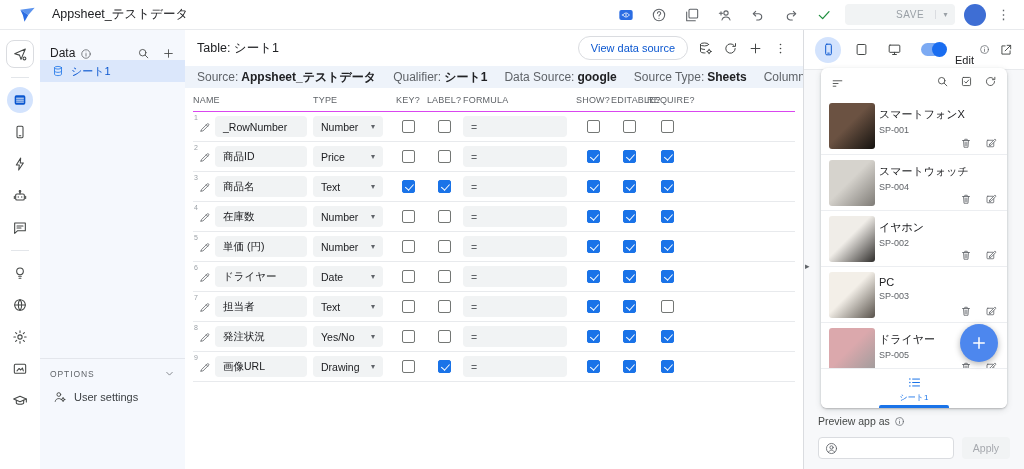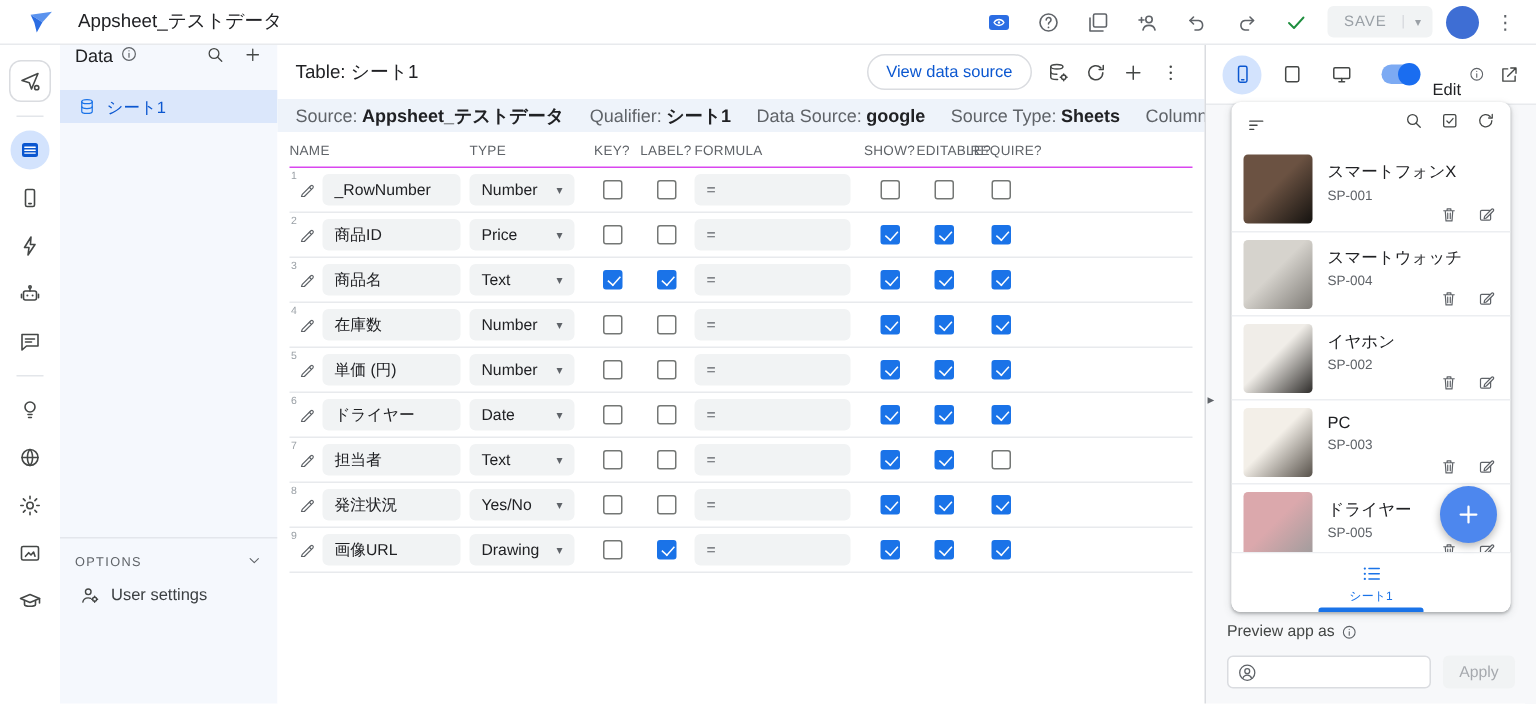--- a/index.html
+++ b/index.html
@@ -15,39 +15,39 @@
             border-bottom:1px solid #e8eaed; display:flex; align-items:center; padding:0 12px; z-index:5; }
   .logo { width:19px; height:19px; margin-left:6px; }
   .app-title { font-size:12.5px; margin-left:15px; }
   .topbar-right { margin-left:auto; display:flex; align-items:center; gap:9px; }
   .tb-btn { width:24px; height:22px; display:flex; align-items:center; justify-content:center;
             color:#5f6368; cursor:pointer; }
   .tb-btn .icon { width:16px; height:16px; }
   .tb-btn[data-name="preview-toggle-button"] .icon { width:18px; height:16px; }
   .tb-btn[data-name="saved-check-button"] { color:#1e8e3e; }
   .save-btn { display:flex; align-items:center; height:21px; background:#f1f3f4; border-radius:4px;
-              color:#9aa0a6; font-size:10px; letter-spacing:.6px; }
+              color:#9aa0a6; font-size:10px; letter-spacing:.6px;padding-left:40px; }
   .save-main { padding:0 11px; }
   .save-caret { padding:0 7px; border-left:1px solid #dadce0; font-size:8px; }
   .avatar { width:22px; height:22px; border-radius:50%; background:#3e6ed4; }
   .kebab { color:#5f6368; font-size:13px; padding:0 2px; }
 
   
   .rail { position:absolute; left:0; top:30px; width:40px; bottom:0; background:#fff;
           display:flex; flex-direction:column; align-items:center; padding-top:7px; }
   .rail-btn { width:26px; height:26px; border-radius:50%; display:flex; align-items:center;
               justify-content:center; color:#444746; margin:3px 0; cursor:pointer; }
   .rail-btn .icon { width:16px; height:16px; }
   .rail-btn.boxed { border:1px solid #dadce0; border-radius:8px; width:28px; height:28px; }
   .rail-btn.active { background:#d3e3fd; color:#0b57d0; }
   .rail-div { width:18px; height:1px; background:#e3e6ea; margin:6px 0; }
 
   
   .data-panel { position:absolute; left:40px; top:30px; width:145px; bottom:0; background:#f5f8fd; }
-  .dp-header { height:30px; display:flex; align-items:flex-start; padding:0 10px; gap:5px; }
+  .dp-header { height:30px; display:flex; align-items:flex-end; padding:0 10px; gap:5px; }
   .dp-title { font-size:12px; font-weight:500; }
   .dp-header .icon { width:12px; height:12px; color:#5f6368; }
   .dp-actions { margin-left:auto; display:flex; gap:12px; }
   .dp-actions .icon { width:13px; height:13px; }
   .dp-item { height:22px; display:flex; align-items:center; gap:7px; padding:0 12px;
              background:#dbe7fb; color:#0b57d0; font-size:11px; cursor:pointer; }
   .dp-item .icon { width:12px; height:12px; color:#1a73e8; }
   .dp-footer { position:absolute; left:0; right:0; top:328px; border-top:1px solid #e3e6ec; padding:9px 10px 0; }
   .dp-options { display:flex; align-items:center; font-size:8.5px; letter-spacing:.9px; color:#5f6368; }
   .dp-options .icon { margin-left:auto; width:11px; height:11px; }
@@ -112,21 +112,21 @@
   .phone-card { position:absolute; left:17px; top:38px; width:186px; height:340px; background:#fff;
                 border-radius:6px; box-shadow:0 1px 2px rgba(60,64,67,.3), 0 2px 6px rgba(60,64,67,.15);
                 display:flex; flex-direction:column; }
   .app-bar { height:30px; flex:none; display:flex; align-items:center; padding:0 10px; color:#444746; }
   .app-bar .icon { width:13px; height:13px; }
   .ab-right { margin-left:auto; display:flex; gap:11px; }
   .product-list { flex:1; overflow:hidden; position:relative; }
   .p-item { height:56px; display:flex; padding:5px 8px; border-top:1px solid #eceef1; position:relative; cursor:pointer; }
   .p-item:first-child { border-top:none; }
   .p-thumb { width:46px; height:46px; border-radius:3px; flex:none; }
-  .p-info { margin-left:10px; padding-top:4px; }
+  .p-info { margin-left:4px; padding-top:4px; }
   .p-title { font-size:11px; color:#202124; }
   .p-id { font-size:9px; color:#5f6368; margin-top:3px; }
   .p-actions { position:absolute; right:10px; bottom:5px; display:flex; gap:13px; color:#5f6368; }
   .p-actions .icon { width:12px; height:12px; cursor:pointer; }
   .fab { position:absolute; right:9px; bottom:46px; width:38px; height:38px; border-radius:50%;
          background:#4d87ee; color:#fff; display:flex; align-items:center; justify-content:center;
          box-shadow:0 2px 6px rgba(0,0,0,.3); z-index:3; cursor:pointer; }
   .fab .icon { width:18px; height:18px; }
   .fab .icon svg { stroke-width:2; }
   .bottom-nav { height:40px; flex:none; background:#fff; border-top:1px solid #eceef1; display:flex;

